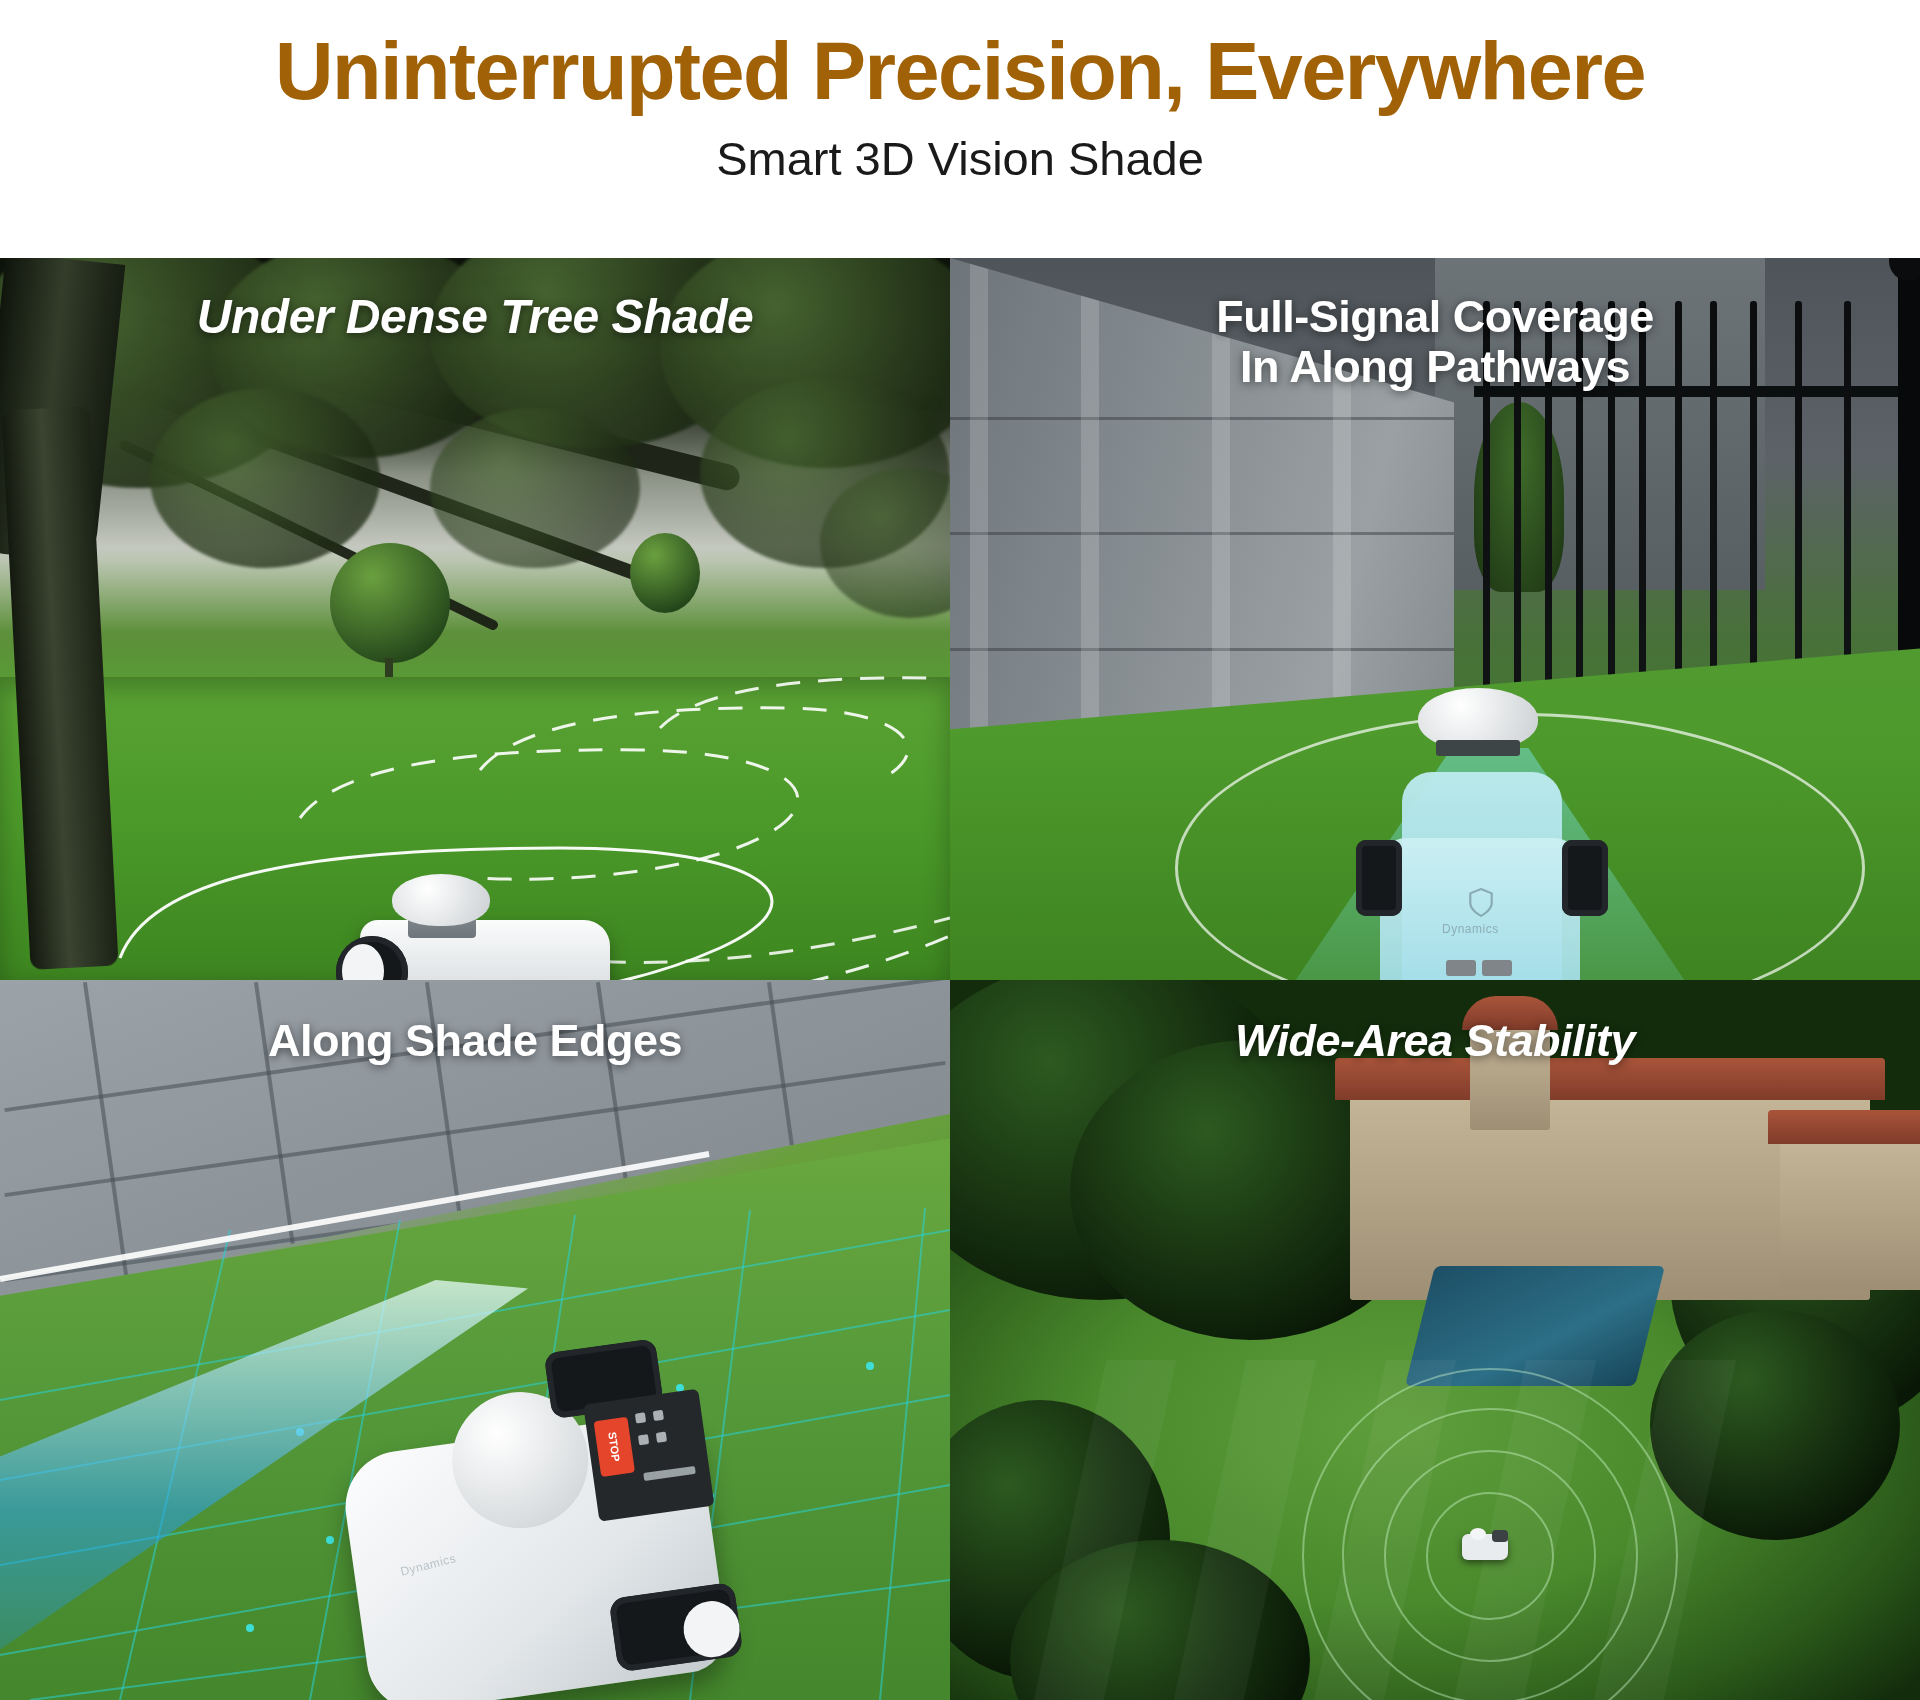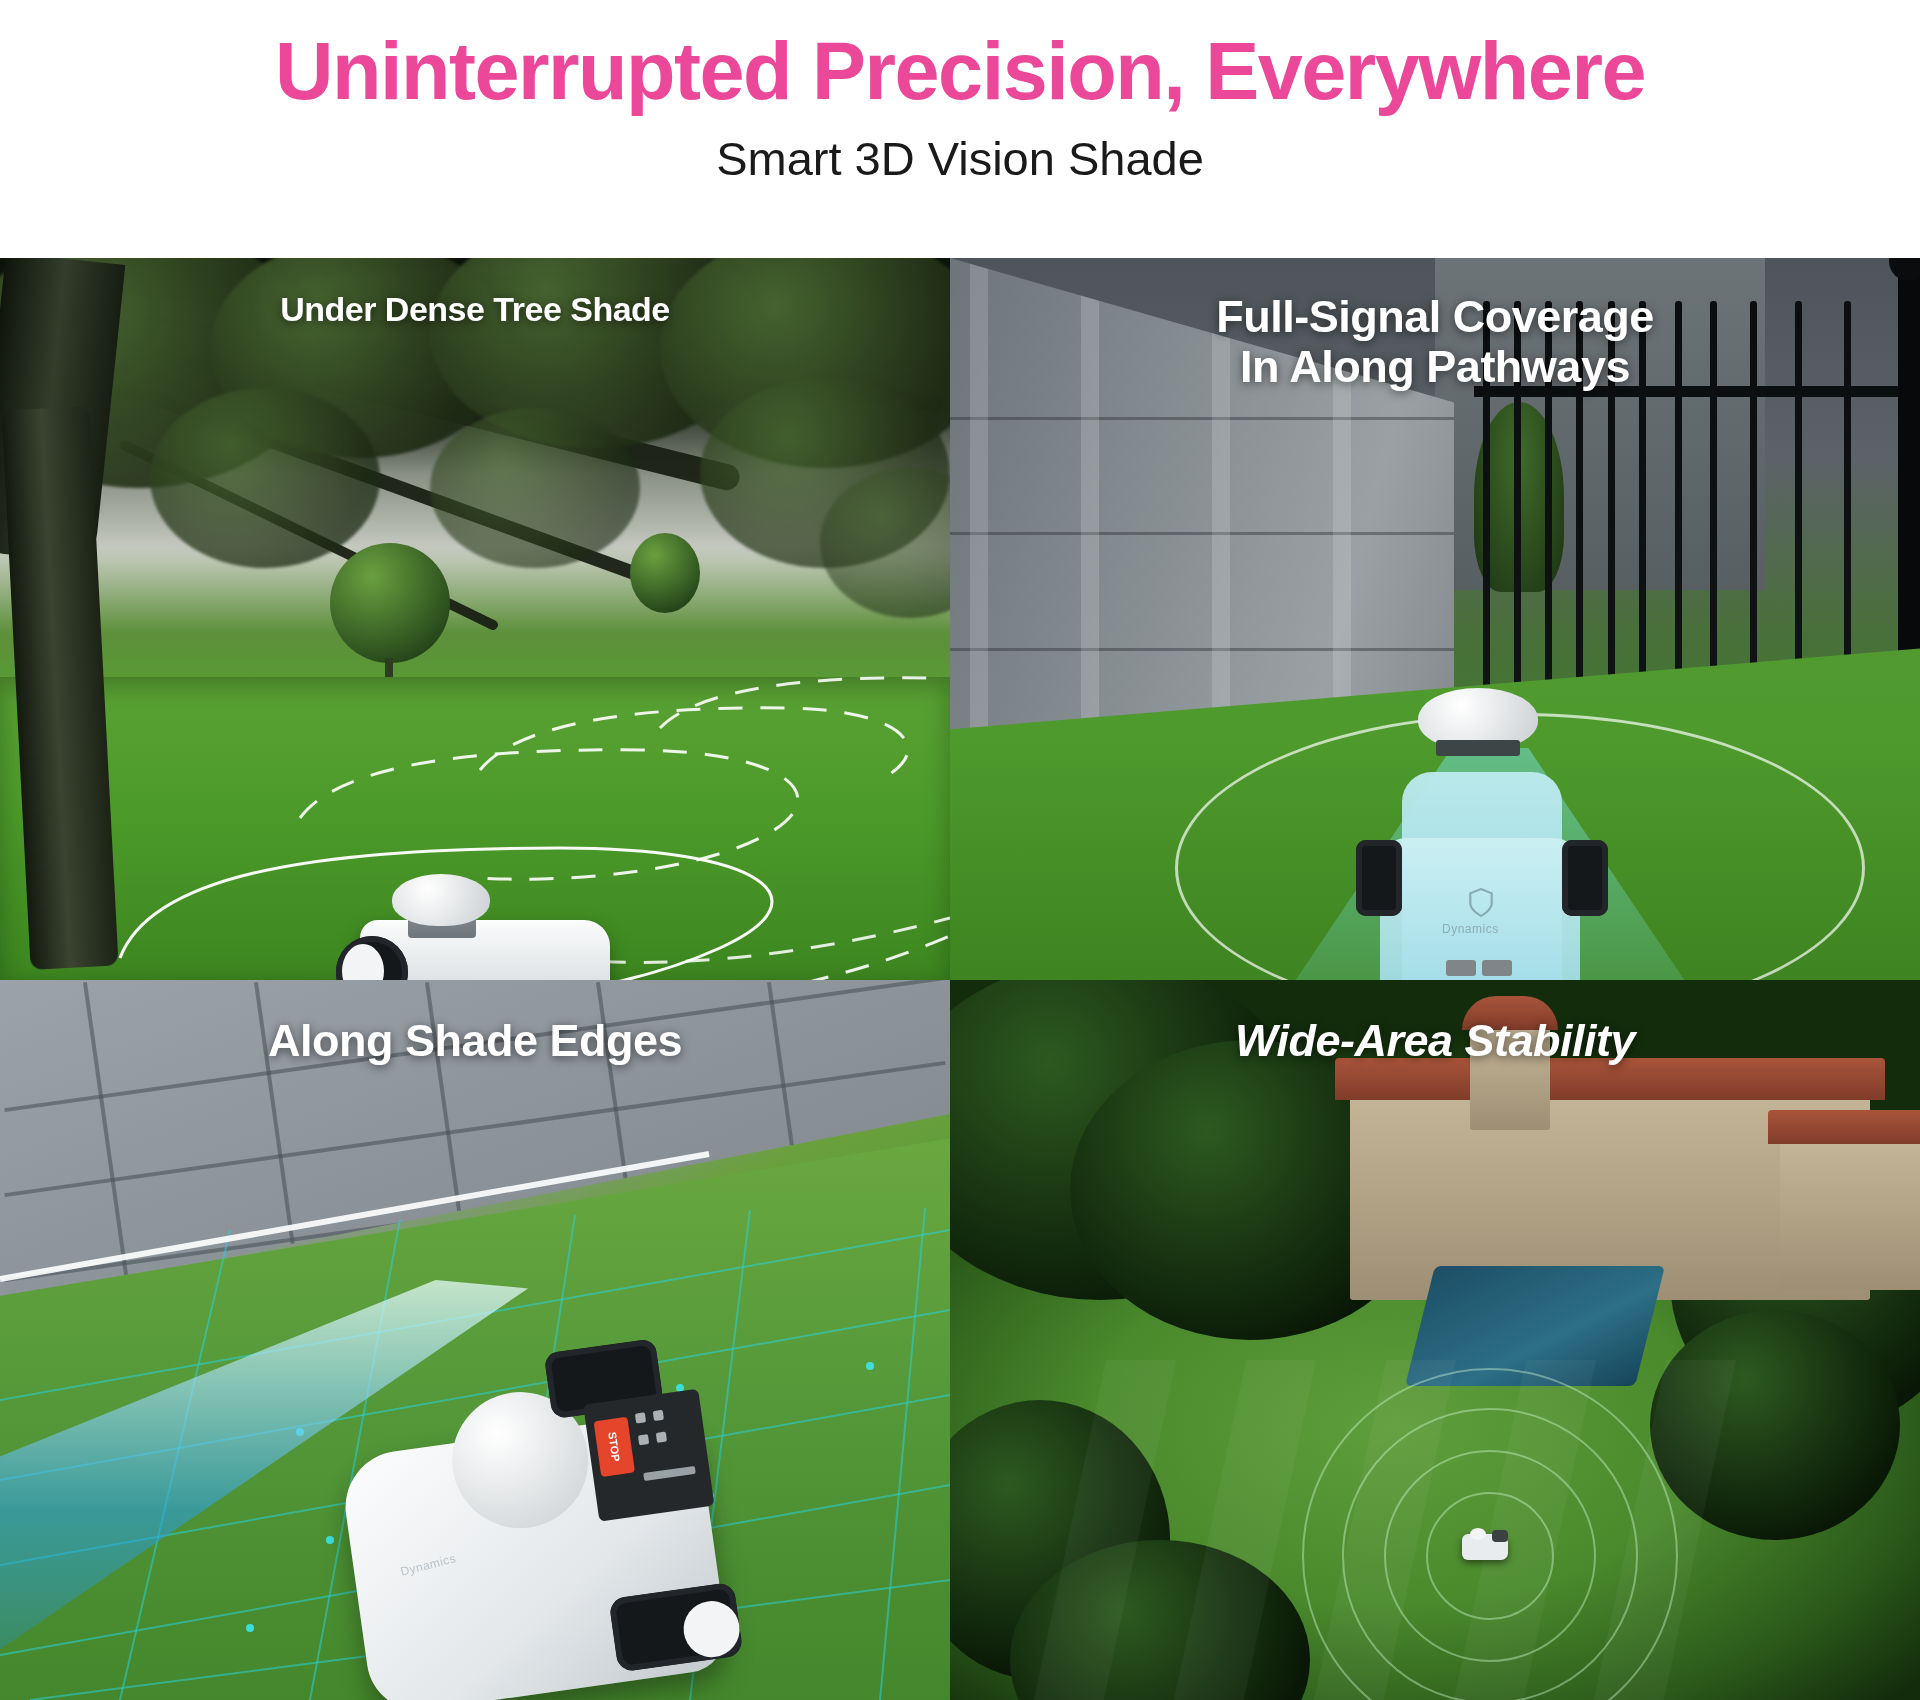--- a/index.html
+++ b/index.html
@@ -5,36 +5,36 @@
   * { margin:0; padding:0; box-sizing:border-box; }
   html,body { width:1920px; height:1700px; background:#ffffff;
     font-family:"Liberation Sans", sans-serif; overflow:hidden; }
 
   .page { position:relative; width:1920px; height:1700px; background:#fff; }
 
   
   .header { position:absolute; left:0; top:0; width:1920px; height:258px;
     background:#ffffff; display:flex; flex-direction:column;
     align-items:center; justify-content:flex-start; padding-top:28px; }
-  .headline { font-size:81px; font-weight:bold; color:#ec4899;
+  .headline { font-size:81px; font-weight:bold; color:#a16207;
     letter-spacing:-1.5px; line-height:1.08; white-space:nowrap; }
   .subhead { font-size:47px; font-weight:400; color:#1a1a1a;
     margin-top:16px; letter-spacing:0px; white-space:nowrap; }
 
   
   .grid { position:absolute; left:0; top:258px; width:1920px; height:1442px;
     display:grid; grid-template-columns:950px 970px;
     grid-template-rows:722px 720px; }
   .panel { position:relative; overflow:hidden; }
 
   .cap { position:absolute; left:0; width:100%; text-align:center;
     color:#ffffff; font-weight:bold; z-index:40;
     text-shadow:0 2px 10px rgba(0,0,0,.55); line-height:1.12;
     letter-spacing:-0.5px; }
-  .cap-1 { top:32px; font-size:34px; }
+  .cap-1 { top:32px; font-size:48px;font-style:italic; }
   .cap-2 { top:34px; font-size:45px; }
   .cap-3 { top:36px; font-size:45px; }
   .cap-4 { top:36px; font-size:45px; }
 
   
   .p1 { background:
       linear-gradient(to bottom,
         rgba(10,16,8,.92) 0%, rgba(14,22,10,.80) 17%,
         rgba(30,45,22,.30) 30%, rgba(0,0,0,0) 42%),
       linear-gradient(to bottom,

